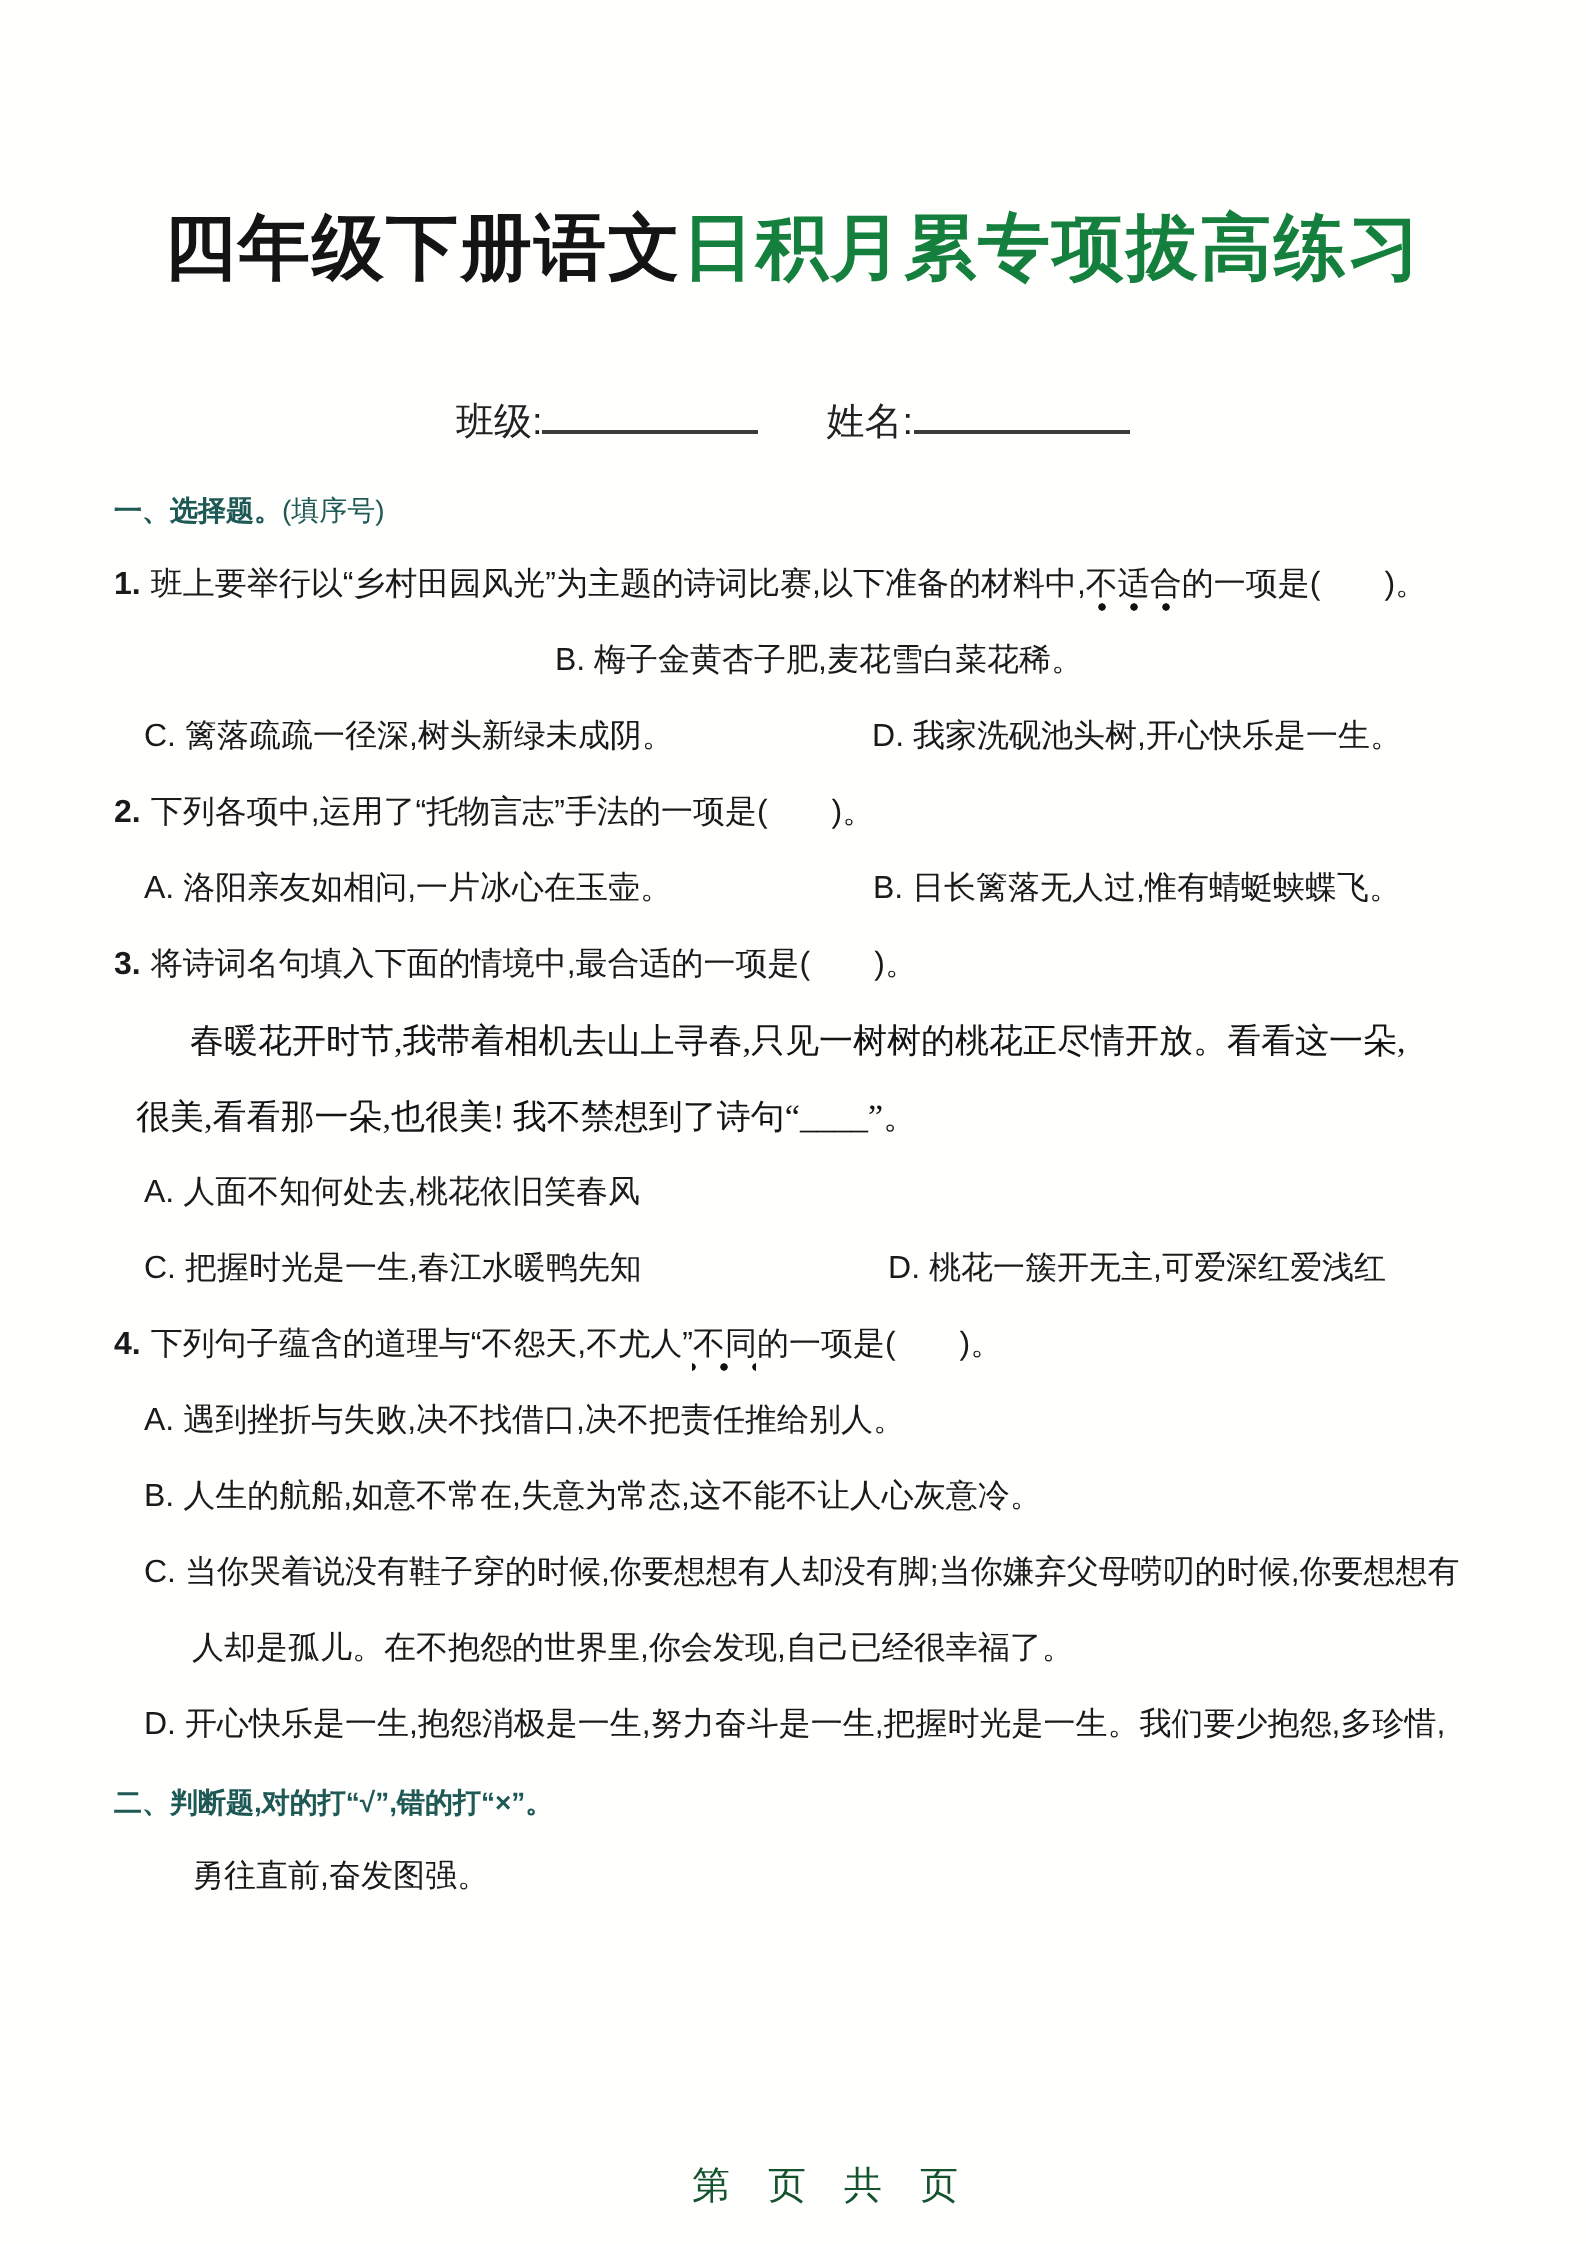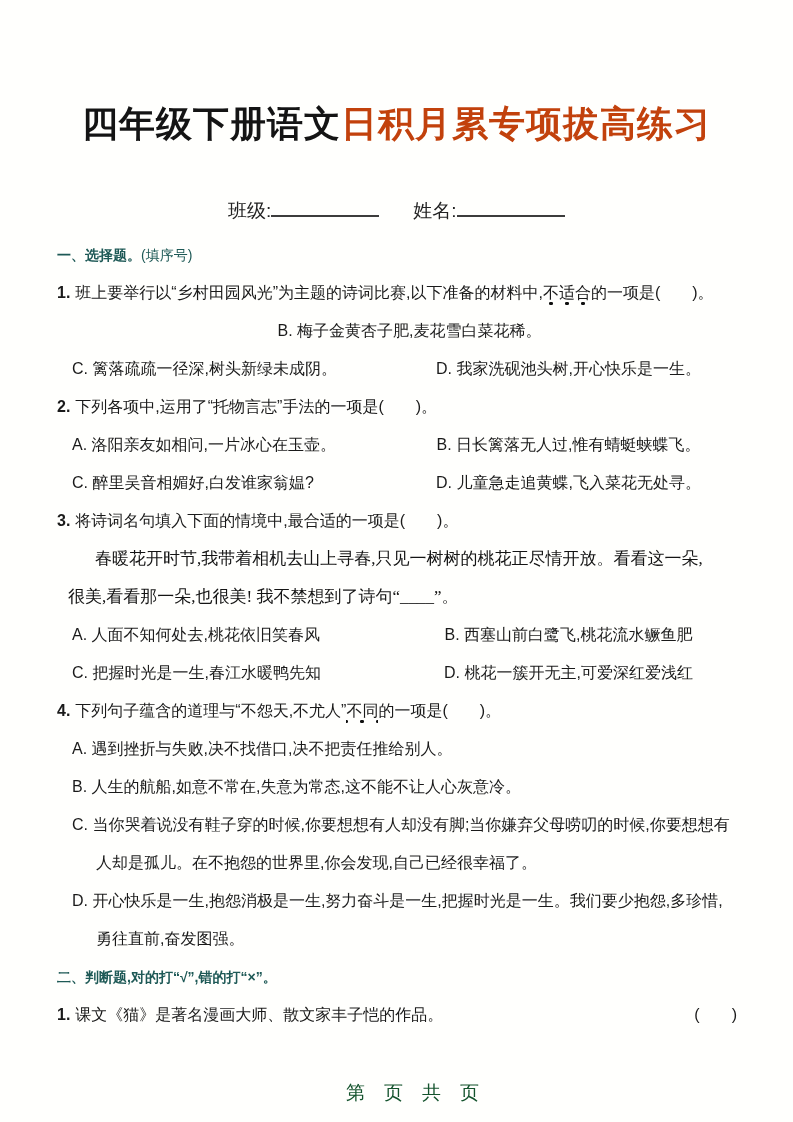--- a/index.html
+++ b/index.html
@@ -16,21 +16,21 @@
     overflow: hidden;
   }
   .title {
     position: absolute; top: 100px; left: 0; right: 0;
     text-align: center;
     font-size: 36px; font-weight: bold;
     letter-spacing: 1px;
     white-space: nowrap;
     color: #141414;
   }
-  .title .red { color: #c2410c; }
+  .title .red { color: #15803d; }
   .idline {
     position: absolute; top: 196px; left: 228px;
     font-size: 19px; color: #222;
     white-space: nowrap;
   }
   .blank {
     display: inline-block;
     width: 108px; height: 19px;
     border-bottom: 2px solid #3c3c3c;
     vertical-align: baseline;
@@ -115,53 +115,44 @@
         <span class="r">D. 我家洗砚池头树,开心快乐是一生。</span>
     </div>
 
     <div class="line">
       <span class="qnum">2.</span><span>下列各项中,运用了“托物言志”手法的一项是(　　)。</span>
     </div>
     <div class="line optrow">
       <span class="l">A. 洛阳亲友如相问,一片冰心在玉壶。</span>
         <span class="r">B. 日长篱落无人过,惟有蜻蜓蛱蝶飞。</span>
     </div>
-    <div class="line optrow">
-      <span class="l">C. 醉里吴音相媚好,白发谁家翁媪?</span>
-        <span class="r">D. 儿童急走追黄蝶,飞入菜花无处寻。</span>
-    </div>
 
     <div class="line">
       <span class="qnum">3.</span><span>将诗词名句填入下面的情境中,最合适的一项是(　　)。</span>
     </div>
     <div class="line passage pl1">春暖花开时节,我带着相机去山上寻春,只见一树树的桃花正尽情开放。看看这一朵,</div>
     <div class="line passage pl2">很美,看看那一朵,也很美! 我不禁想到了诗句“____”。</div>
     <div class="line optrow">
       <span class="l">A. 人面不知何处去,桃花依旧笑春风</span>
-        <span class="r">B. 西塞山前白鹭飞,桃花流水鳜鱼肥</span>
     </div>
     <div class="line optrow">
       <span class="l">C. 把握时光是一生,春江水暖鸭先知</span>
         <span class="r">D. 桃花一簇开无主,可爱深红爱浅红</span>
     </div>
 
     <div class="line">
       <span class="qnum">4.</span><span>下列句子蕴含的道理与“不怨天,不尤人”</span><span class="emph">不同</span><span>的一项是(　　)。</span>
     </div>
     <div class="line opt">A. 遇到挫折与失败,决不找借口,决不把责任推给别人。</div>
     <div class="line opt">B. 人生的航船,如意不常在,失意为常态,这不能不让人心灰意冷。</div>
     <div class="line opt">C. 当你哭着说没有鞋子穿的时候,你要想想有人却没有脚;当你嫌弃父母唠叨的时候,你要想想有</div>
     <div class="line opt-cont">人却是孤儿。在不抱怨的世界里,你会发现,自己已经很幸福了。</div>
     <div class="line opt">D. 开心快乐是一生,抱怨消极是一生,努力奋斗是一生,把握时光是一生。我们要少抱怨,多珍惜,</div>
+    <div class="line sec-heading">二、判断题,对的打“√”,错的打“×”。</div>
+
     <div class="line opt-cont">勇往直前,奋发图强。</div>
 
-    <div class="line sec-heading">二、判断题,对的打“√”,错的打“×”。</div>
-
-    <div class="line judgerow">
-      <span><span class="qnum">1.</span><span>课文《猫》是著名漫画大师、散文家丰子恺的作品。</span></span>
-        <span>(　　)</span>
-    </div>
 
   </div>
 
   <div class="footer">第　页　共　页</div>
 
 </div>
 
 </body></html>

